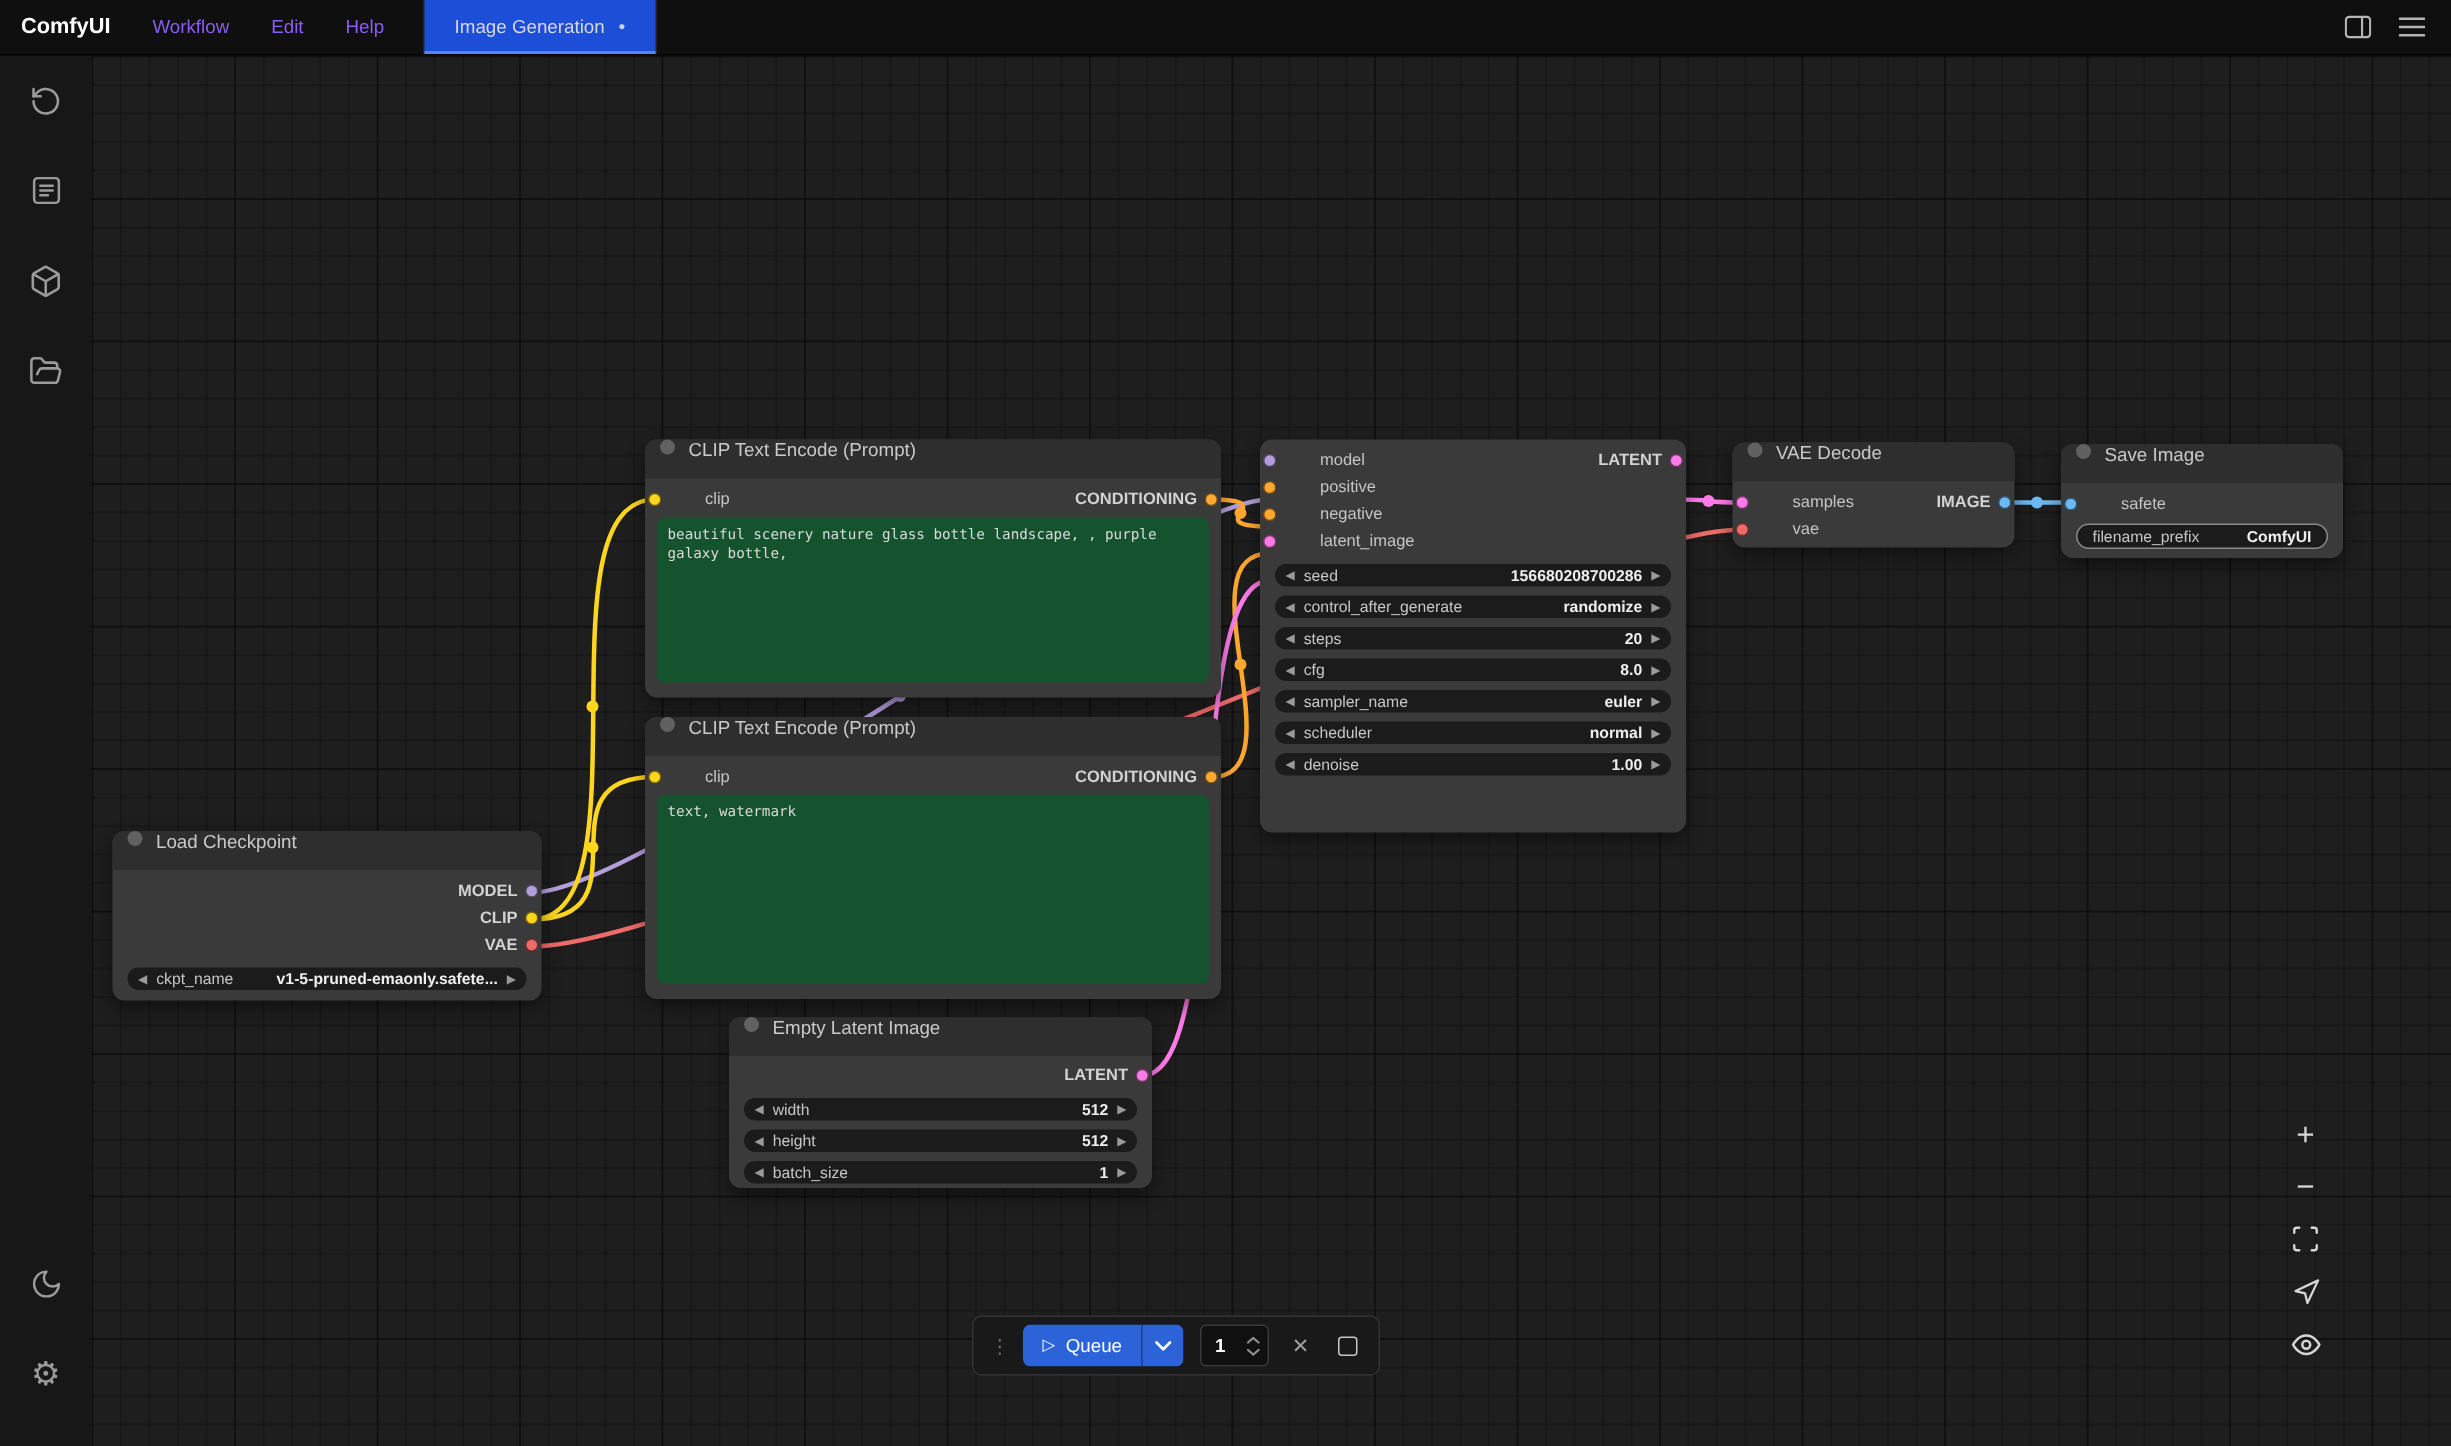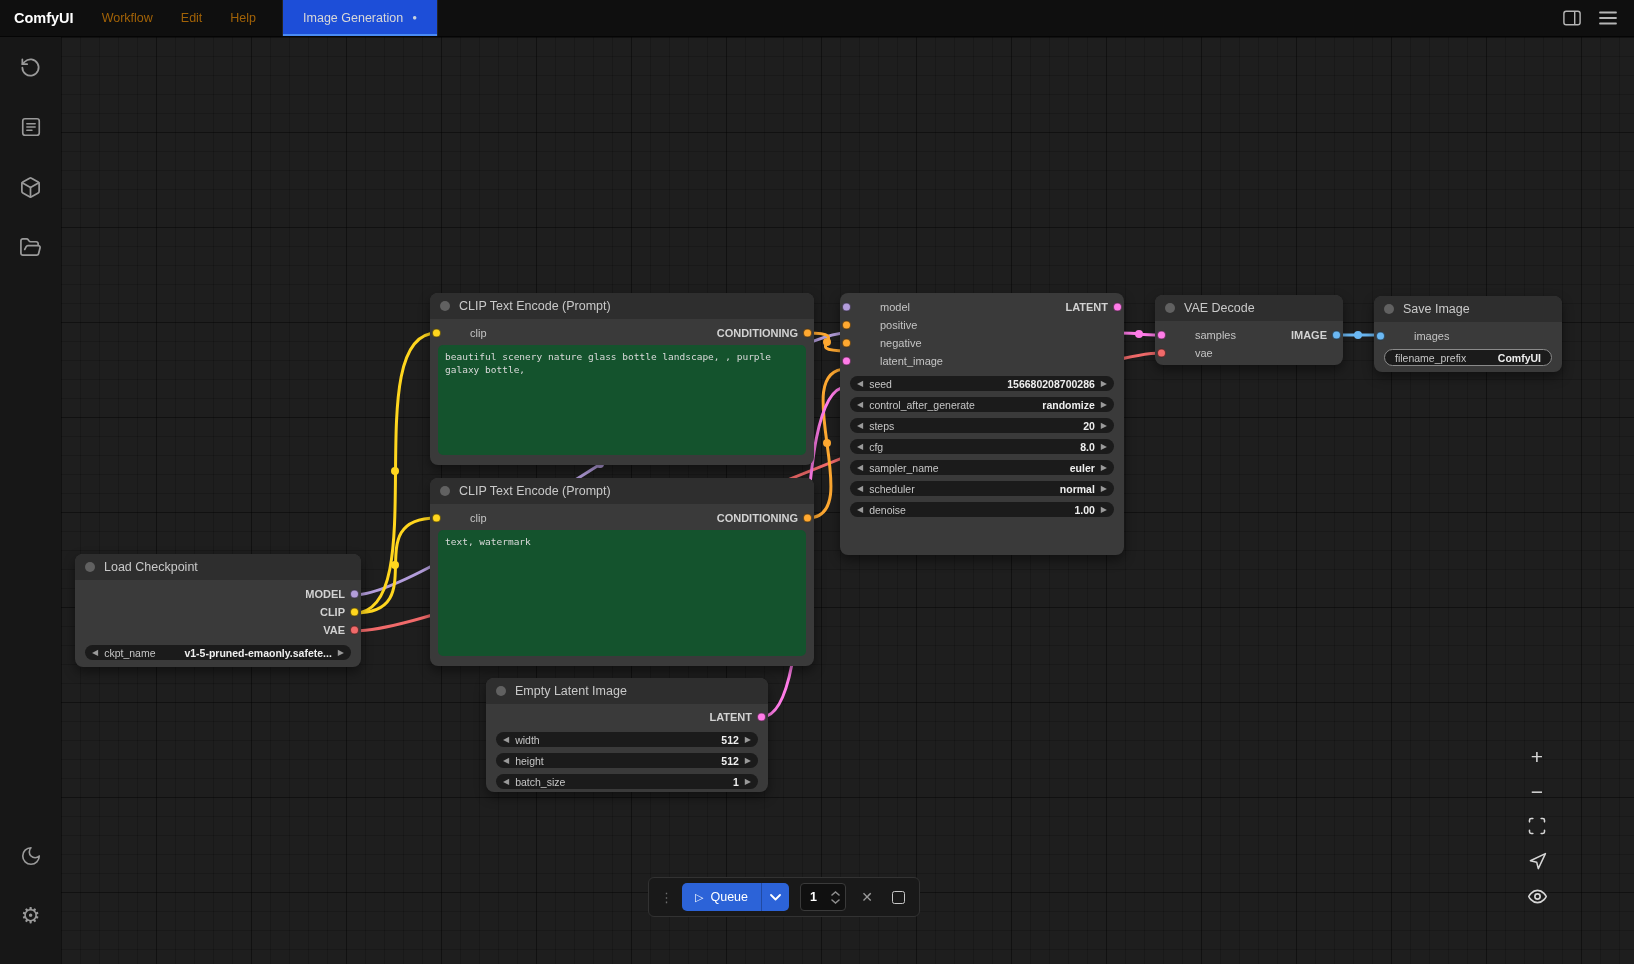--- a/index.html
+++ b/index.html
@@ -11,21 +11,21 @@
     color:#cccccc;
   }
 
   
   .topbar {
     position:absolute; top:0; left:0; right:0; height:37px;
     background:#0f0f0f; display:flex; align-items:stretch;
     z-index:10; border-bottom:1px solid #050505;
   }
   .logo { font-weight:bold; color:#ffffff; font-size:14.5px; padding:0 14px; display:flex; align-items:center; }
-  .menu-item { color:#a16207; font-size:12.5px; padding:16px 14px; display:flex; align-items:center; cursor:pointer; }
+  .menu-item { color:#8b5cf6; font-size:12.5px; padding:16px 14px; display:flex; align-items:center; cursor:pointer; }
   .tab {
     margin-left:12px; display:flex; align-items:center; gap:9px; padding:0 20px;
     background:#1d4ed8; color:#d8d8d8; font-size:12.5px; position:relative;
     border-left:1px solid #242424; border-right:1px solid #242424; cursor:pointer;
   }
   .tab-underline { position:absolute; left:0; right:0; bottom:0; height:2px; }
   .tab-dot { font-size:8px; color:#c9d2dd; line-height:1; }
   .topbar-right { margin-left:auto; display:flex; align-items:center; gap:16px; padding-right:16px; color:#b5b5b5; }
   .tb-icon { width:20px; height:20px; display:flex; align-items:center; justify-content:center; cursor:pointer; }
 
@@ -59,21 +59,21 @@
   .wires { position:absolute; left:0; top:0; z-index:1; pointer-events:none; }
   .wire { fill:none; stroke-width:3; stroke-linecap:round; }
 
   
   .node {
     position:absolute; z-index:2; background:#3a3a3a; border-radius:8px;
     box-shadow:0 5px 12px rgba(0,0,0,0.45); font-size:11px;
   }
   .node-header {
     height:26px; background:#2e2e2e; border-radius:8px 8px 0 0;
-    display:flex; align-items:center; gap:9px; padding:0 10px;
+    display:flex; gap:9px; padding:0 10px;
     color:#c9c9c9; font-size:12.5px; cursor:move;
   }
   .collapse-dot { width:10px; height:10px; border-radius:50%; background:#7d7d7d; opacity:.65; flex:0 0 auto; }
   .node-body { padding-top:5px; padding-bottom:8px; }
   .slot-row { position:relative; height:18px; display:flex; align-items:center; color:#c4c4c4;padding-left:24px; }
   .slot-dot {
     position:absolute; top:50%; transform:translateY(-50%);
     width:9px; height:9px; border-radius:50%; border:1px solid rgba(0,0,0,0.55); cursor:crosshair;
   }
   .slot-dot.in  { left:2px; }
@@ -397,21 +397,21 @@
 </div>
 
 <div class="node" style="left:1374px; top:296px; width:188px; height:76px;">
   <div class="node-header">
     <span class="collapse-dot"></span>
     <span>Save Image</span>
   </div>
   <div class="node-body">
     <div class="slot-row">
       <span class="slot-dot in" style="background: rgb(107, 184, 243);"></span>
-      <span class="in-label">images</span>
+      <span class="in-label">safete</span>
     </div>
     <div class="widget-bordered">
       <span class="wname">filename_prefix</span>
       <span class="wvalue">ComfyUI</span>
     </div>
   </div>
 </div>
 
 <div class="queue-panel">
   <span class="drag-handle">⋮</span>

